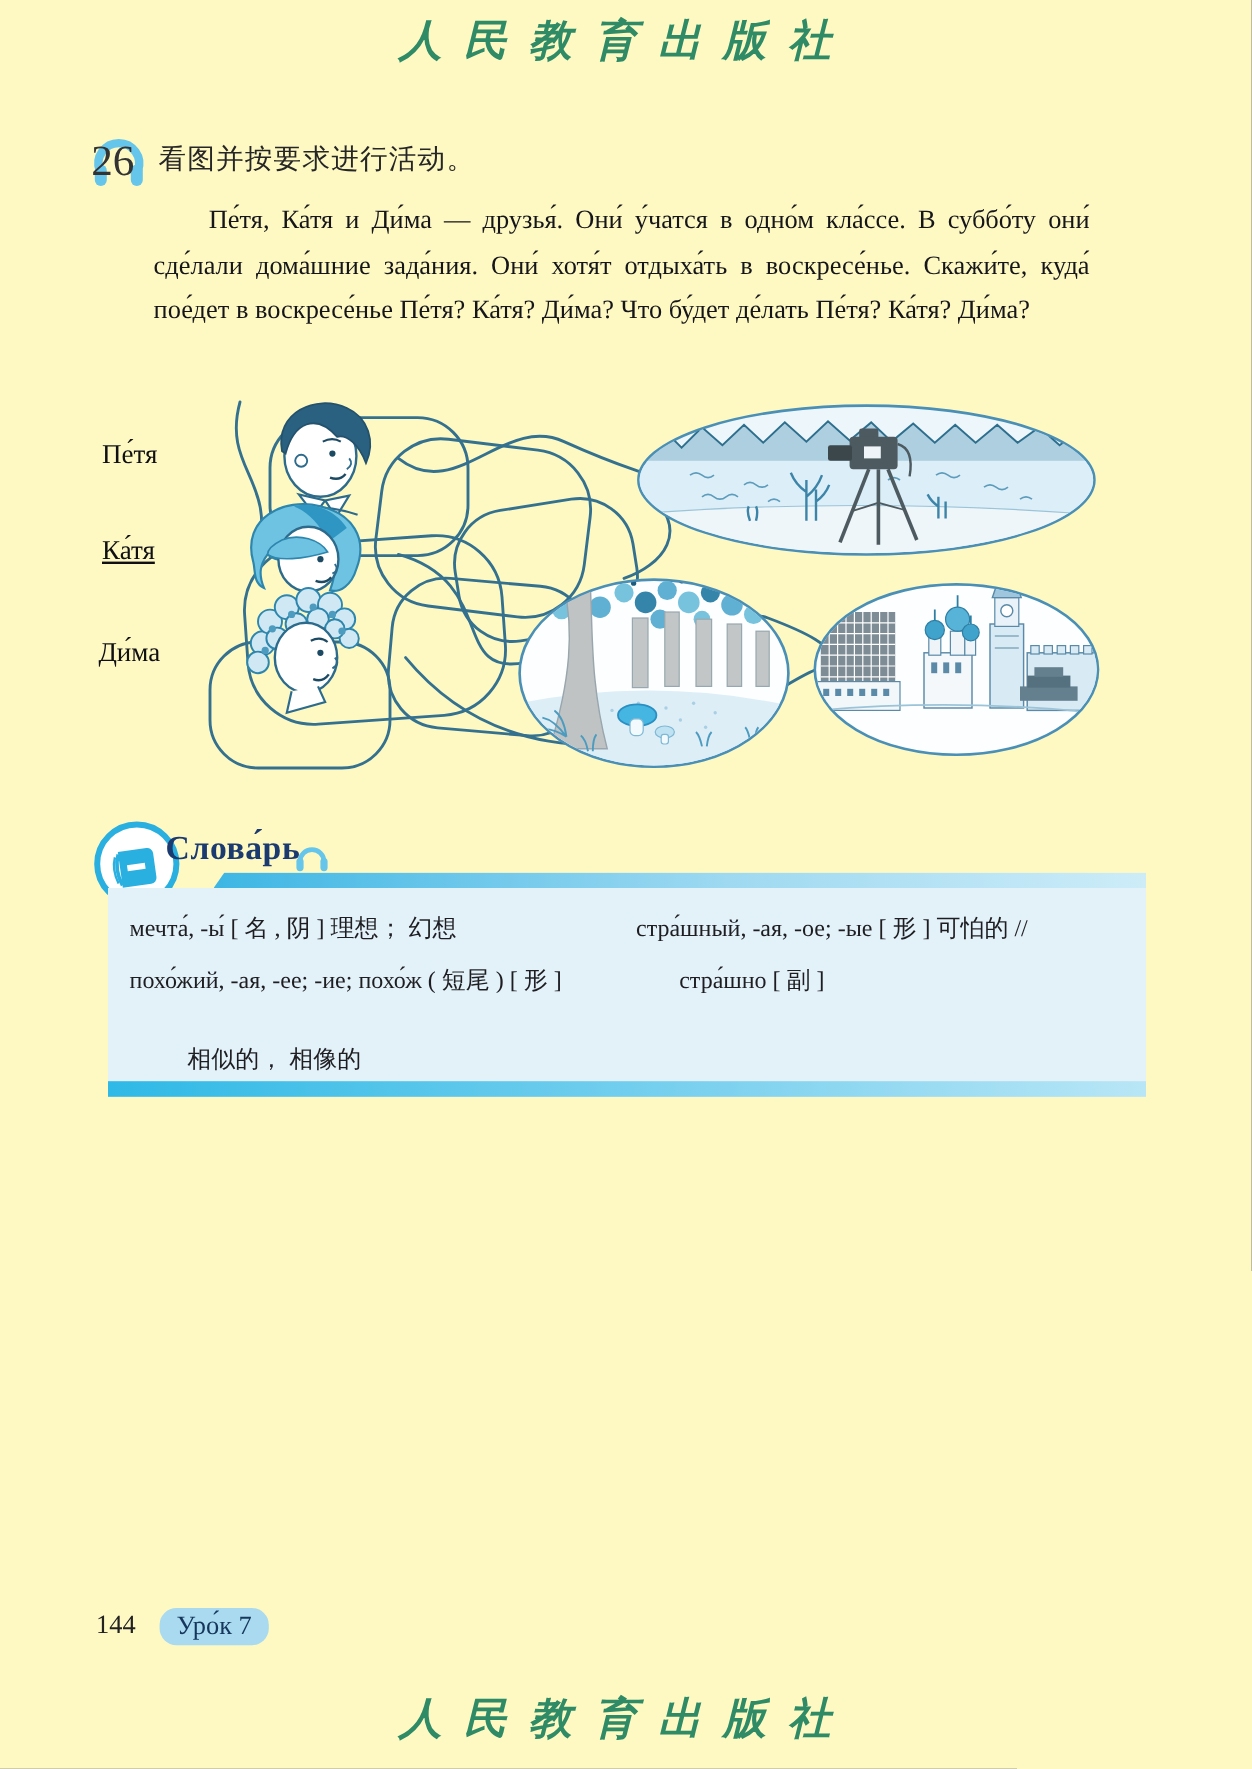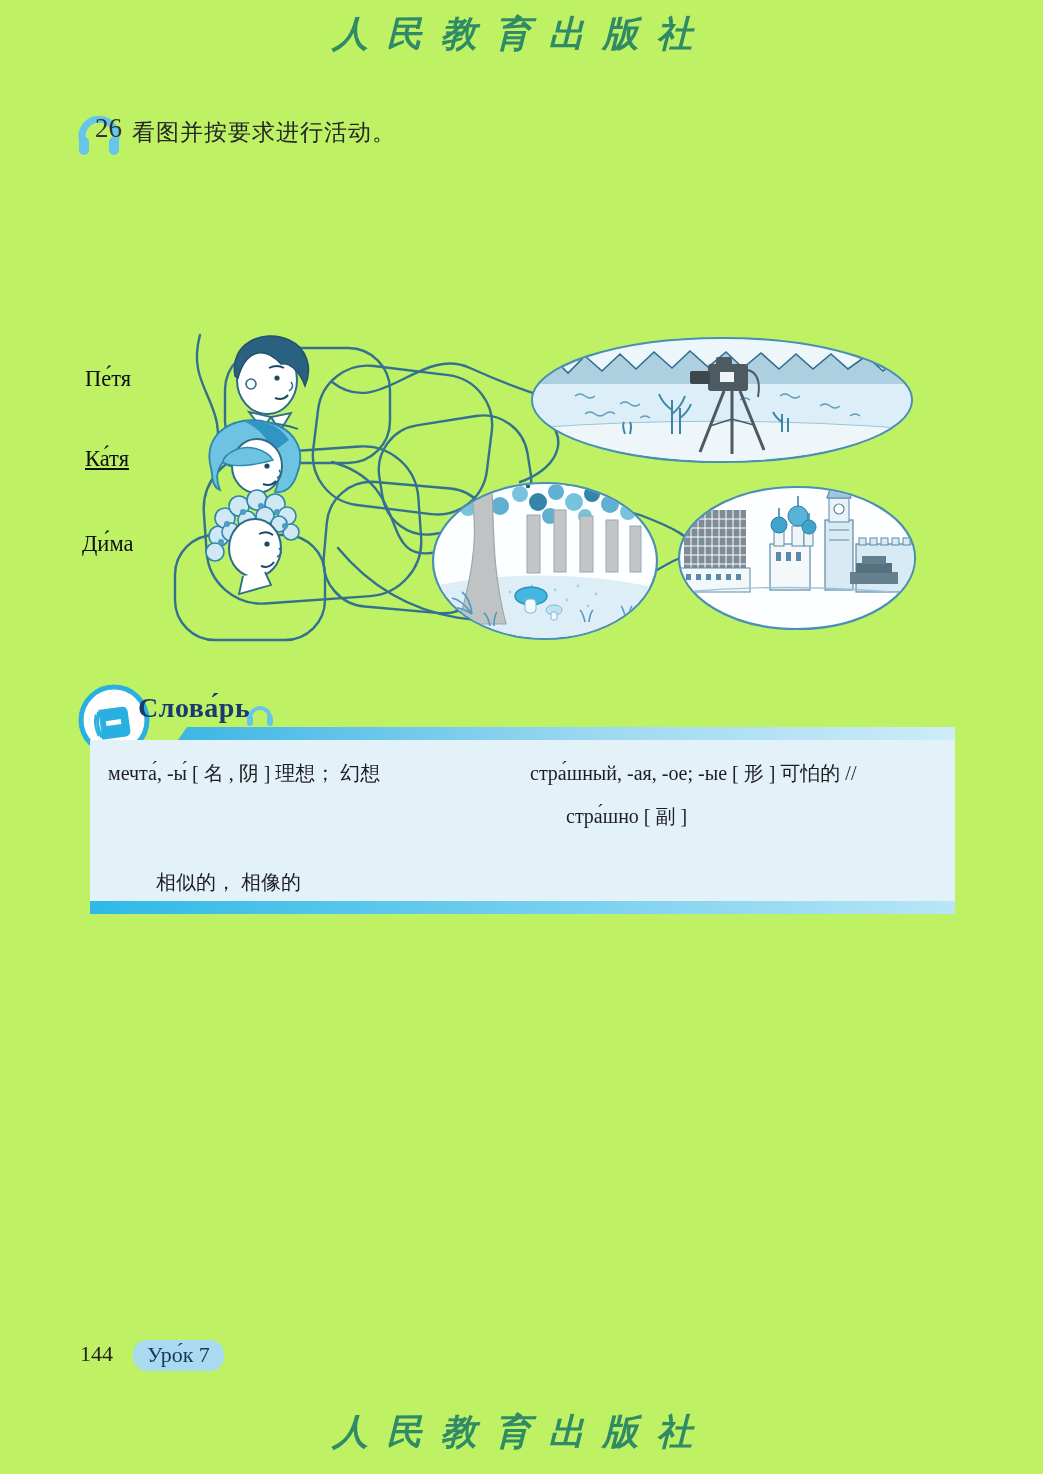--- a/index.html
+++ b/index.html
@@ -1,36 +1,36 @@
 <!DOCTYPE html>
 <html><head>
 <meta charset="utf-8">
 <style>
   html,body{margin:0;padding:0;background:#888;}
   .page{
     position:relative;width:1043px;height:1474px;margin:0 auto;
-    background:#bef264;overflow:hidden;
+    background:#fef9c3;overflow:hidden;
     font-family:"Liberation Serif","DejaVu Sans",serif;color:#1d1d20;
   }
   
   .logo{
     position:absolute;left:0;width:100%;text-align:center;
     color:#2f8a66;font-family:"DejaVu Sans",sans-serif;
     font-size:36px;font-weight:bold;font-style:italic;letter-spacing:18px;
   }
   .logo.top{top:10px;}
   .logo.bottom{top:1408px;}
 
   
   .ex-header{position:absolute;top:104px;left:76px;display:flex;align-items:center;}
   .badge{position:relative;width:46px;height:56px;flex:0 0 auto;}
   .badge svg{position:absolute;top:0;left:0;}
   .badge .num{
-    position:absolute;top:9px;left:0;width:100%;text-align:right;
-    font-size:27px;color:#333;font-family:"Liberation Serif",serif;
+    position:absolute;top:9px;left:0;width:100%;text-align:left;
+    font-size:36px;color:#333;font-family:"Liberation Serif",serif;
   }
   .instruction{
     margin-left:10px;font-family:"DejaVu Sans",sans-serif;
     font-size:23px;color:#262626;letter-spacing:1px;
   }
 
   
   .paragraph{
     position:absolute;top:164px;left:128px;width:780px;
     font-size:22px;line-height:37.5px;text-align:justify;text-indent:46px;
@@ -93,20 +93,21 @@
       <svg width="46" height="56" viewBox="0 0 46 56">
         <path d="M7,38 a17,17 0 1 1 32,0" fill="none" stroke="#66c5ea" stroke-width="7" stroke-linecap="round"></path>
         <rect x="3" y="33" width="10" height="18" rx="5" fill="#66c5ea"></rect>
         <rect x="33" y="33" width="10" height="18" rx="5" fill="#66c5ea"></rect>
       </svg>
       <div class="num">26</div>
     </div>
     <div class="instruction">看图并按要求进行活动。</div>
   </div>
 
+  <div class="paragraph">Пе́тя, Ка́тя и Ди́ма — друзья́. Они́ у́чатся в одно́м кла́ссе. В суббо́ту они́ сде́лали дома́шние зада́ния. Они́ хотя́т отдыха́ть в воскресе́нье. Скажи́те, куда́ пое́дет в воскресе́нье Пе́тя? Ка́тя? Ди́ма? Что бу́дет де́лать Пе́тя? Ка́тя? Ди́ма?</div>
 
   <div class="char-name name-petya">Пе́тя</div>
   <div class="char-name name-katya">Ка́тя</div>
   <div class="char-name name-dima">Ди́ма</div>
 
   <svg class="illu" viewBox="0 0 850 330">
     <defs>
       <clipPath id="clipLake">
           <ellipse cx="642" cy="70" rx="189" ry="61"></ellipse>
         </clipPath>
@@ -357,20 +358,21 @@
     <svg width="30" height="32" viewBox="0 0 30 32">
       <path d="M5,22 a10,10 0 1 1 20,0" fill="none" stroke="#66c5ea" stroke-width="4" stroke-linecap="round"></path>
       <rect x="2" y="19" width="6" height="11" rx="3" fill="#66c5ea"></rect>
       <rect x="22" y="19" width="6" height="11" rx="3" fill="#66c5ea"></rect>
     </svg>
   </div>
   <div class="vocab-bar"></div>
 
   <div class="vocab-panel">
     <div class="vocab-line vl0">мечта́, -ы́ [ 名 , 阴 ] 理想； 幻想</div>
+    <div class="vocab-line vl1">похо́жий, -ая, -ее; -ие; похо́ж ( 短尾 ) [ 形 ]</div>
     <div class="vocab-line vl2">相似的， 相像的</div>
     <div class="vocab-line vr0">стра́шный, -ая, -ое; -ые [ 形 ] 可怕的 //</div>
     <div class="vocab-line vr1">стра́шно [ 副 ]</div>
     <div class="vocab-stripe"></div>
   </div>
 
   <div class="page-num">144</div>
   <div class="lesson">Уро́к 7</div>
 
   <div class="logo bottom">人民教育出版社</div>

